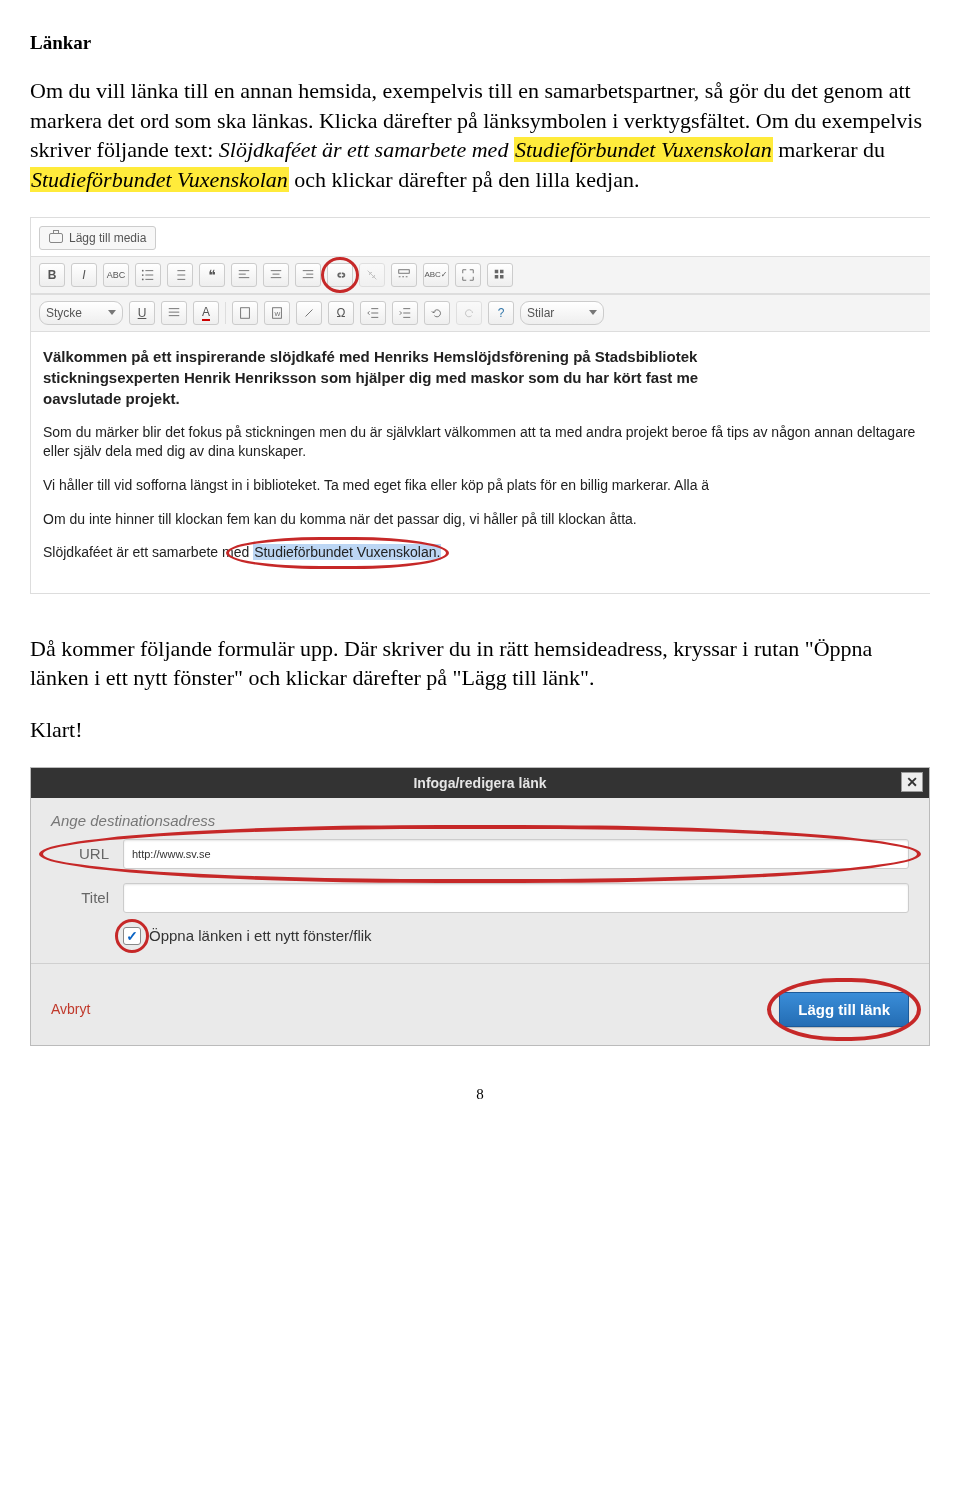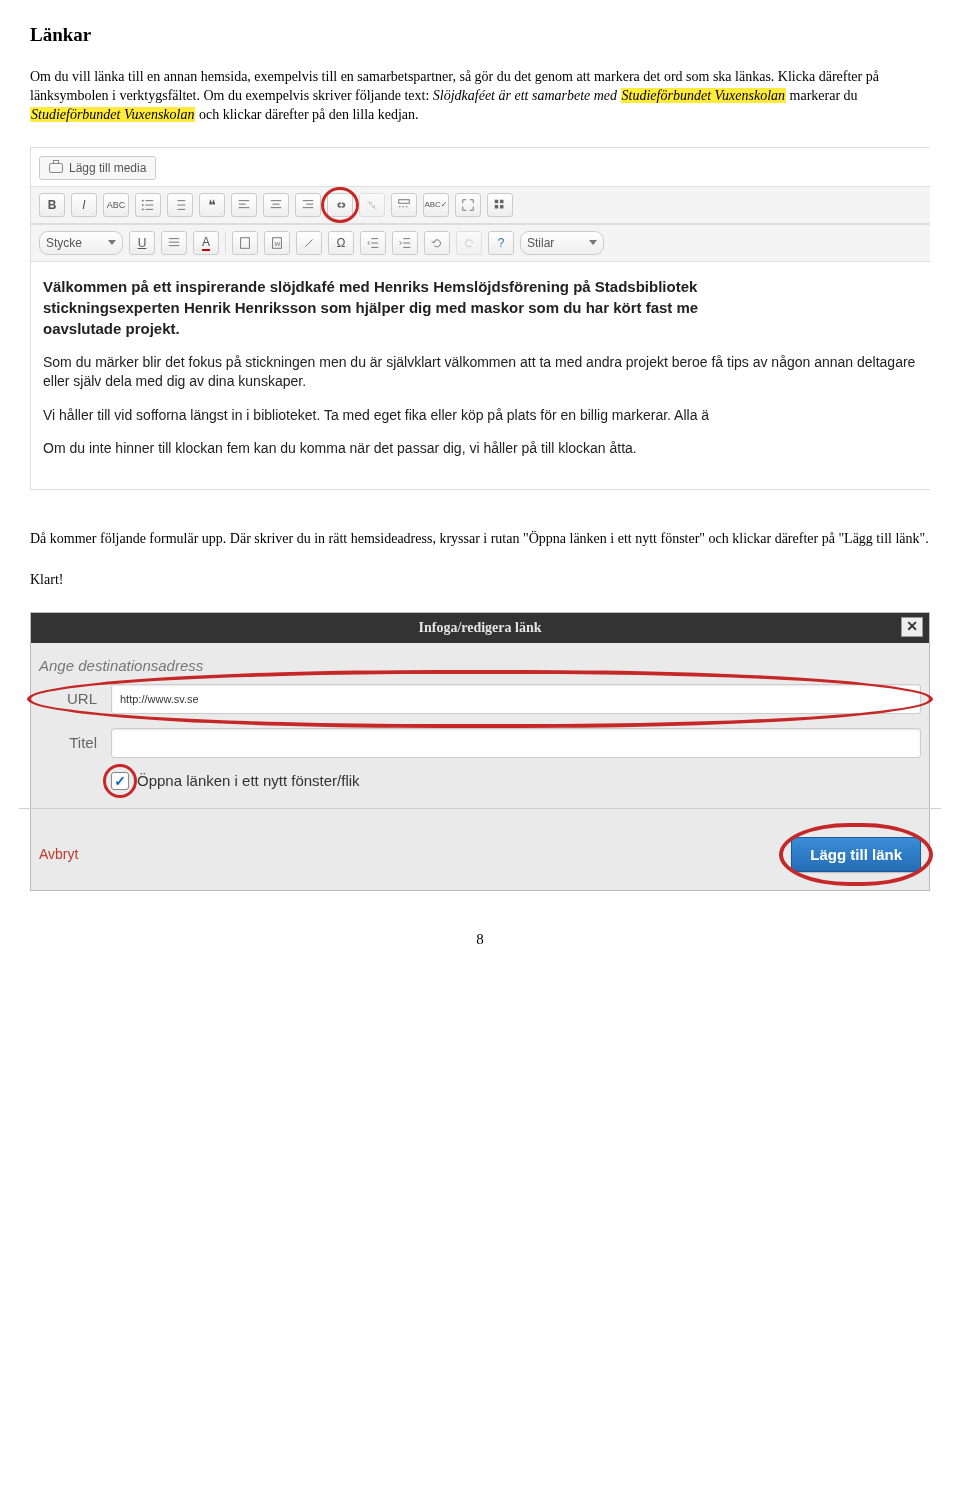--- a/index.html
+++ b/index.html
@@ -4,22 +4,22 @@
 <style>
   * { box-sizing: border-box; }
   body {
     margin: 0;
     padding: 20px 30px;
     font-family: Georgia, 'Times New Roman', serif;
     background: #fff;
     color: #000;
     width: 960px;
   }
-  h3.heading { font-size: 19px; font-weight: bold; margin: 4px 0 22px 0; }
-  p.block { font-size: 14px; line-height: 1.35; margin: 0 0 22px 0; }
+  h3.heading { font-size: 19px; font-weight: bold; margin: 12px 0 22px 0; }
+  p.block { font-size: 22px; line-height: 1.35; margin: 0 0 22px 0; }
   .hl { background: #ffeb3b; padding: 0 1px; }
   .ital { font-style: italic; }
 
   
   .editor {
     border: 1px solid #ddd;
     border-right: none;
     background: #fff;
     margin-bottom: 40px;
     overflow: hidden;
@@ -83,28 +83,28 @@
   
   .dialog {
     border: 1px solid #bbb;
     background: #eaeaea;
     margin-bottom: 40px;
     font-family: Arial, Helvetica, sans-serif;
   }
   .dlg-header {
     background: #333; color: #e5e5e5;
     padding: 7px 10px; font-size: 14px; font-weight: bold;
-    position: relative; text-align: center; font-family: Liberation Serif, serif;
+    position: relative; text-align: center;
   }
   .dlg-close {
     position: absolute; right: 6px; top: 4px;
     width: 22px; height: 20px; background: #eee; border: 1px solid #999;
     display:flex; align-items:center; justify-content:center; font-weight:bold; color:#333; font-size:14px;
   }
-  .dlg-body { padding: 14px 8px 18px; font-size: 15px; color: #444; }
+  .dlg-body { padding: 14px 20px 18px; font-size: 15px; color: #444; }
   .dlg-body .section-label { font-style: italic; color: #777; margin-bottom: 10px; }
   .dlg-row { display:flex; align-items:center; gap: 14px; margin-bottom: 14px; }
   .dlg-row label { width: 58px; text-align: right; color: #666; }
   .dlg-row input.text {
     flex: 1; height: 30px; padding: 4px 8px;
     border: 1px solid #ccc; border-radius: 3px; box-shadow: inset 0 1px 2px rgba(0,0,0,.1);
     font-size: 11px; color: #333;
   }
   .dlg-check-row { display:flex; align-items:center; gap:8px; margin: 4px 0 18px 72px; color:#333; }
   .dlg-check {
@@ -303,20 +303,23 @@
 
   <div class="ed-content">
     <p class="bold">
       <span>Välkommen på ett inspirerande slöjdkafé med Henriks Hemslöjdsförening på Stadsbibliotek</span><br>
       <span>stickningsexperten Henrik Henriksson som hjälper dig med maskor som du har kört fast me</span><br>
       <span>oavslutade projekt.</span>
     </p>
     <p>Som du märker blir det fokus på stickningen men du är självklart välkommen att ta med andra projekt beroe få tips av någon annan deltagare eller själv dela med dig av dina kunskaper.</p>
     <p>Vi håller till vid sofforna längst in i biblioteket. Ta med eget fika eller köp på plats för en billig markerar. Alla ä</p>
     <p>Om du inte hinner till klockan fem kan du komma när det passar dig, vi håller på till klockan åtta.</p>
+    <p>
+      <span>Slöjdkaféet är ett samarbete m</span><span class="oval-wrap"><span>ed </span><span class="sel-text">Studieförbundet Vuxenskolan.</span></span>
+    </p>
   </div>
 </div>
 
 <p class="block">Då kommer följande formulär upp. Där skriver du in rätt hemsideadress, kryssar i rutan "Öppna länken i ett nytt fönster" och klickar därefter på "Lägg till länk".</p>
 <p class="block">Klart!</p>
 
 <div class="dialog">
   <div class="dlg-header">
     <span>Infoga/redigera länk</span>
     <div class="dlg-close">

